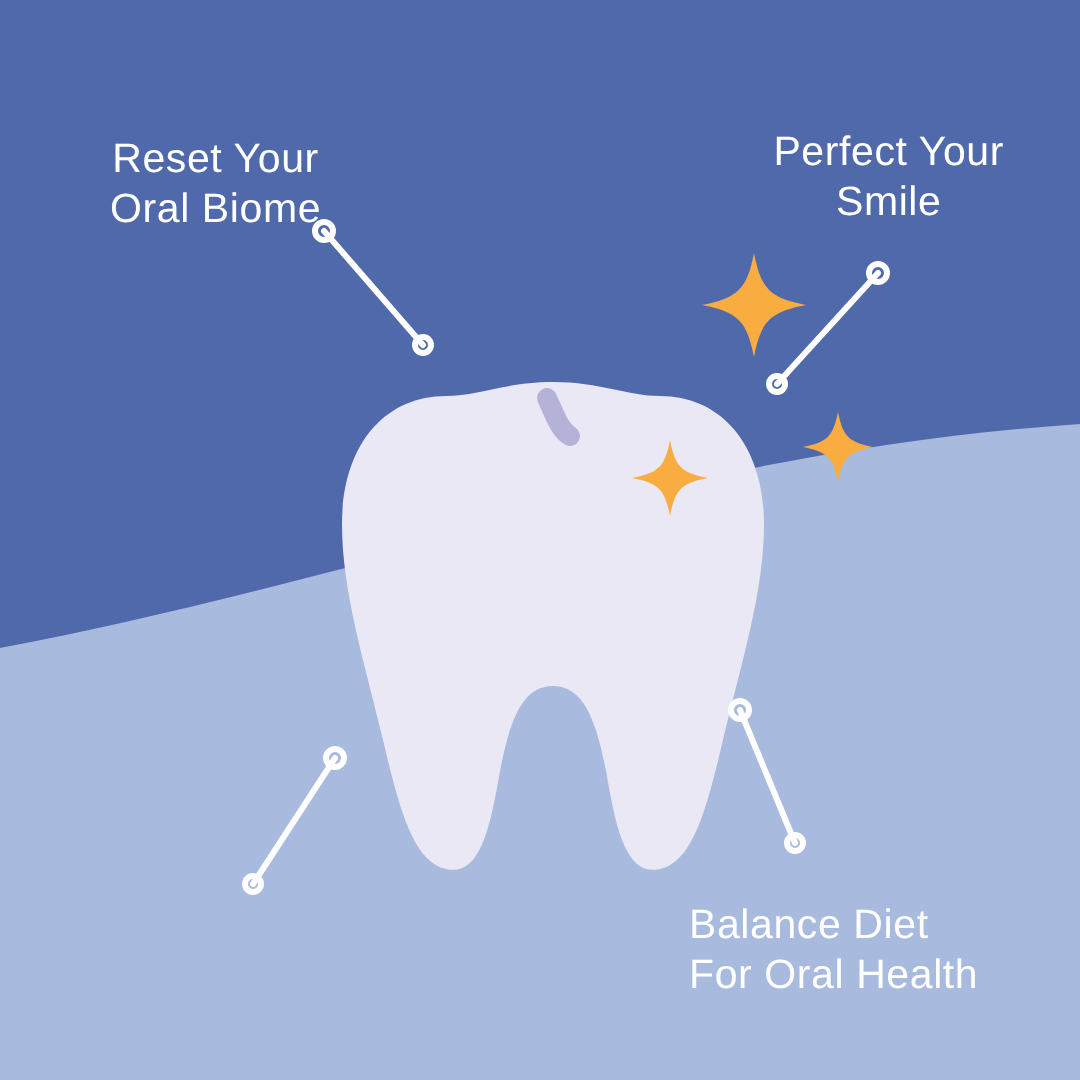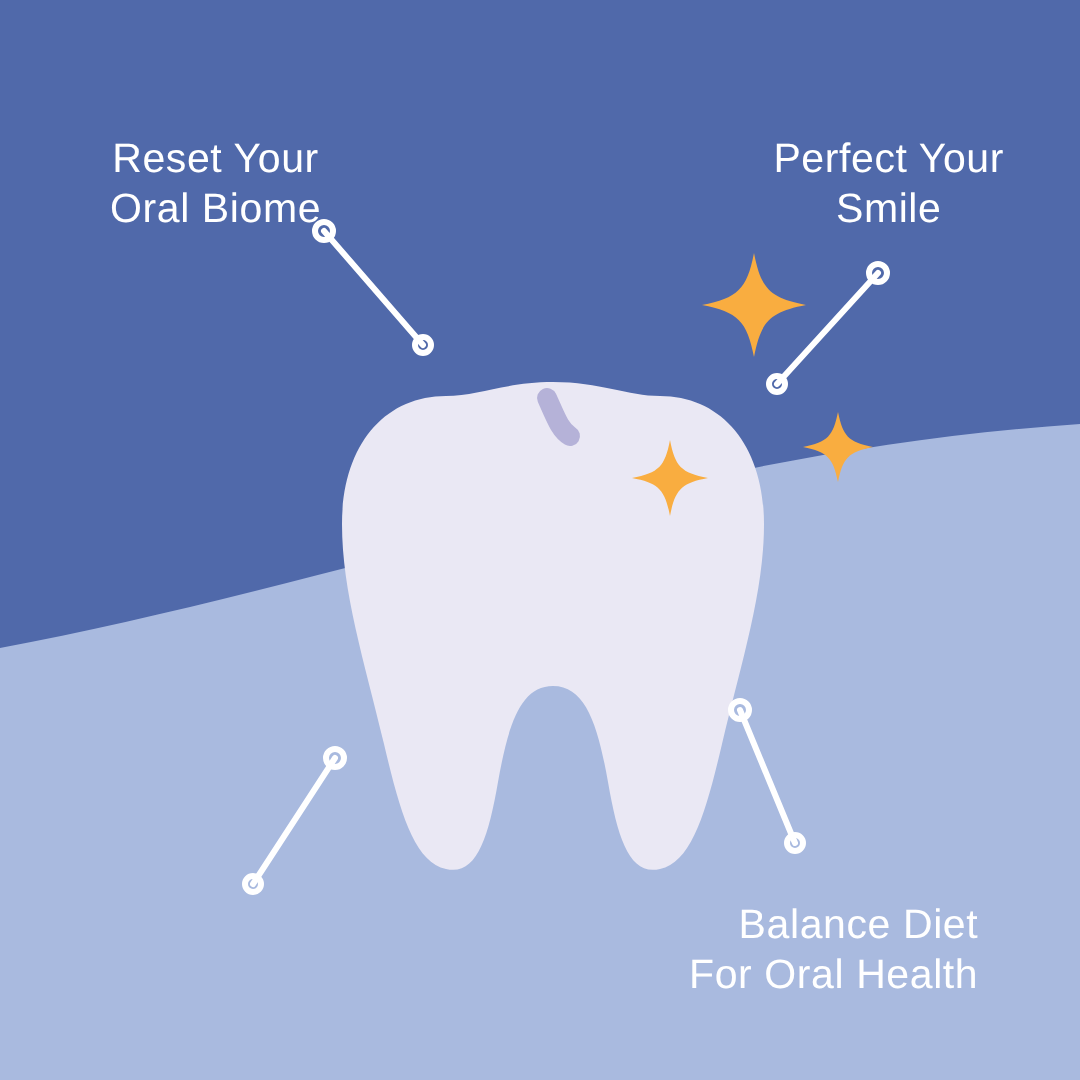--- a/index.html
+++ b/index.html
@@ -28,23 +28,23 @@
     font-family: "Liberation Sans", "DejaVu Sans", sans-serif;
     font-weight: 300;
     font-size: 41px;
     line-height: 1.22;
     letter-spacing: 0.6px;
     white-space: pre-line;
     text-rendering: geometricPrecision;
     -webkit-font-smoothing: antialiased;
   }
   .label.lt { left: 110px; top: 133px; text-align: center; }
-  .label.rt { right: 76px;  top: 133px; text-align: center; }
+  .label.rt { right: 76px;  top: 126px; text-align: center; }
   .label.lb { left: 72px;   top: 928px; text-align: left; }
-  .label.rb { left: 689px;  top: 899px; text-align: right; }
+  .label.rb { left: 689px;  top: 899px; text-align: left; }
 </style>
 </head>
 <body>
 
 <div id="poster">
 
   <svg id="bg-svg" viewBox="0 0 1080 1080">
     <rect x="0" y="0" width="1080" height="1080" fill="#5069aa"></rect>
     <path d="M0,648 C160,618 330,572 520,522 C700,475 880,438 1080,424 L1080,1080 L0,1080 Z" fill="#a9badf"></path>
   </svg>

